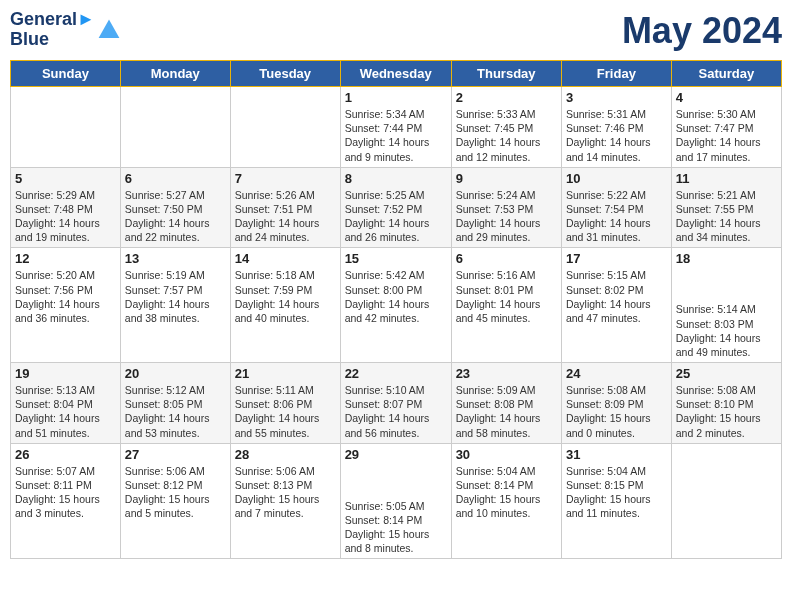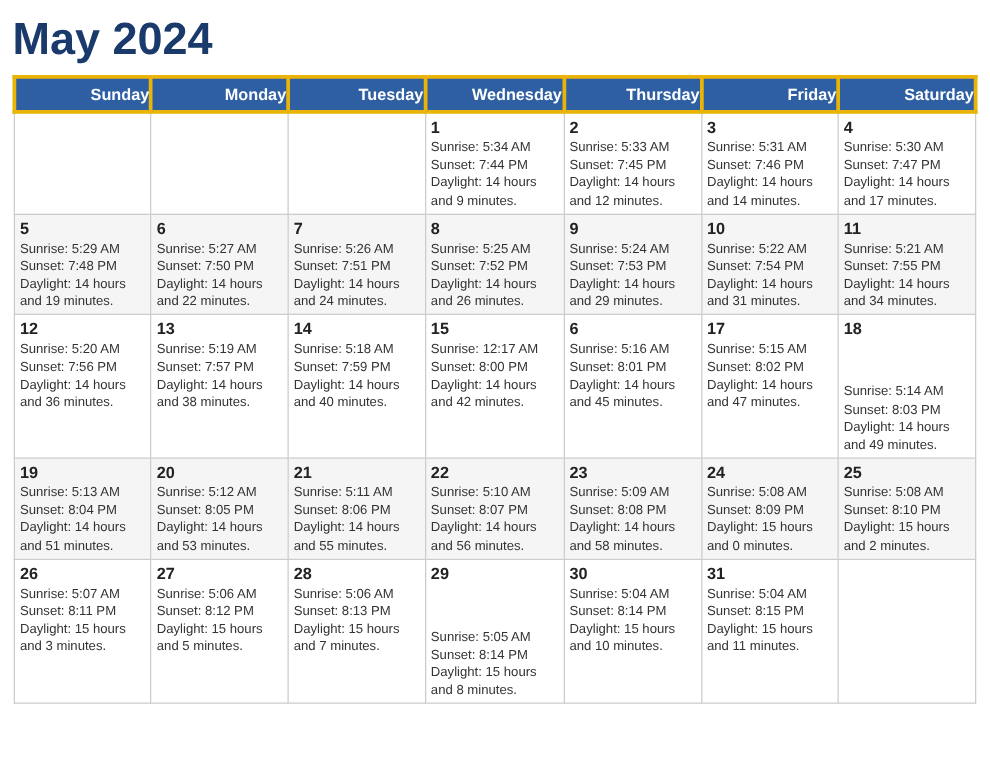--- a/index.html
+++ b/index.html
@@ -48,24 +48,24 @@
     }
     table {
       width: 100%;
       border-collapse: collapse;
       font-size: 11px;
     }
     thead th {
       background: #2e5fa3;
       color: #fff;
       padding: 5px 0;
-      text-align: right;
+      text-align: center;
       font-size: 13px;
       font-weight: bold;
-      border: 3px solid #eab308;
+      border: 1px solid #eab308;
     }
     tbody td {
       border: 1px solid #ccc;
       vertical-align: top;
       padding: 3px 4px;
       min-height: 80px;
       width: 113px;
     }
     tbody tr:nth-child(even) td {
       background: #f5f5f5;
@@ -86,20 +86,32 @@
       line-height: 1.35;
     }
     .empty-cell {
       background: #fff !important;
     }
   </style>
 </head>
 <body>
 
 <div class="header">
+  <div class="logo">
+    <div>
+      <div style="display:flex;align-items:center;">
+        <div class="logo-text">
+          General<span>►</span><br>Blue
+        </div>
+        <svg class="logo-icon" viewBox="0 0 30 30" xmlns="http://www.w3.org/2000/svg">
+          <polygon points="15,2 28,25 2,25" fill="#2196f3" opacity="0.8"></polygon>
+        </svg>
+      </div>
+    </div>
+  </div>
   <div class="title-block">
     <div class="month-title">May 2024</div>
   </div>
 </div>
 
 <table>
   <thead>
     <tr>
     <th>Sunday</th>
         <th>Monday</th>
@@ -212,21 +224,21 @@
         </td>
         <td>
           <span class="day-num">14</span>
           <div class="day-info" style="white-space: pre-line;">Sunrise: 5:18 AM
 Sunset: 7:59 PM
 Daylight: 14 hours
 and 40 minutes.</div>
         </td>
         <td>
           <span class="day-num">15</span>
-          <div class="day-info" style="white-space: pre-line;">Sunrise: 12:17 AM
+          <div class="day-info" style="white-space: pre-line;">Sunrise: 5:42 AM
 Sunset: 8:00 PM
 Daylight: 14 hours
 and 42 minutes.</div>
         </td>
         <td>
           <span class="day-num">6</span>
           <div class="day-info" style="white-space: pre-line;">Sunrise: 5:16 AM
 Sunset: 8:01 PM
 Daylight: 14 hours
 and 45 minutes.</div>

